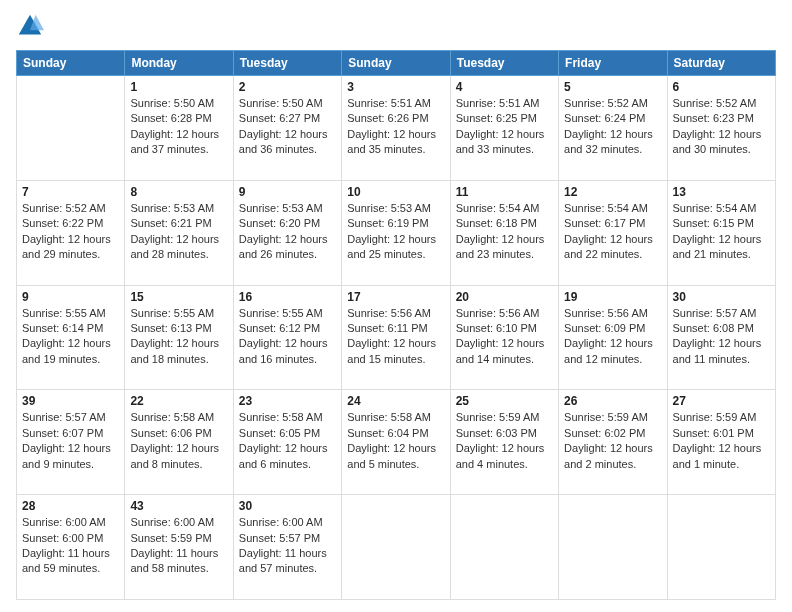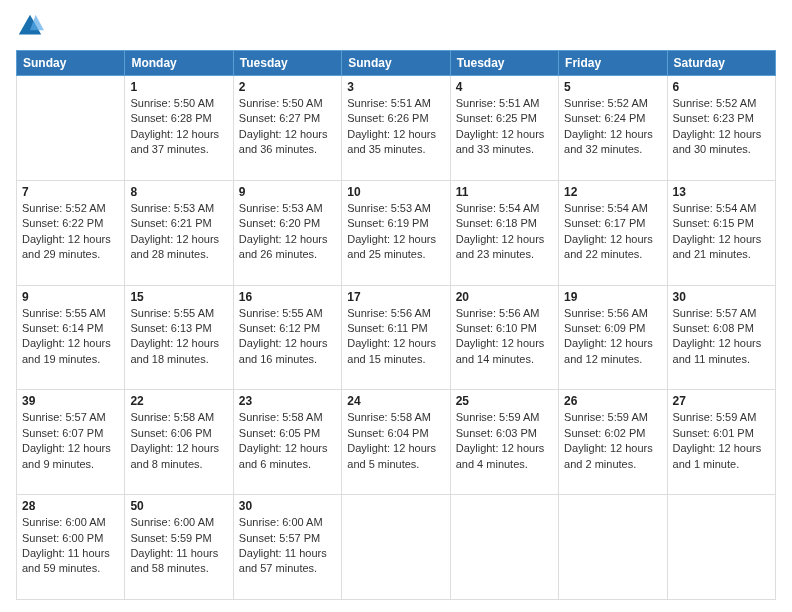--- a/index.html
+++ b/index.html
@@ -328,21 +328,21 @@
         </tr>
         <tr>
           <td>
             <span class="day-num">28</span>
             <div class="day-info" style="white-space: pre-line;">Sunrise: 6:00 AM
 Sunset: 6:00 PM
 Daylight: 11 hours
 and 59 minutes.</div>
           </td>
           <td>
-            <span class="day-num">50</span>
+            <span class="day-num">43</span>
             <div class="day-info" style="white-space: pre-line;">Sunrise: 6:00 AM
 Sunset: 5:59 PM
 Daylight: 11 hours
 and 58 minutes.</div>
           </td>
           <td>
             <span class="day-num">30</span>
             <div class="day-info" style="white-space: pre-line;">Sunrise: 6:00 AM
 Sunset: 5:57 PM
 Daylight: 11 hours

